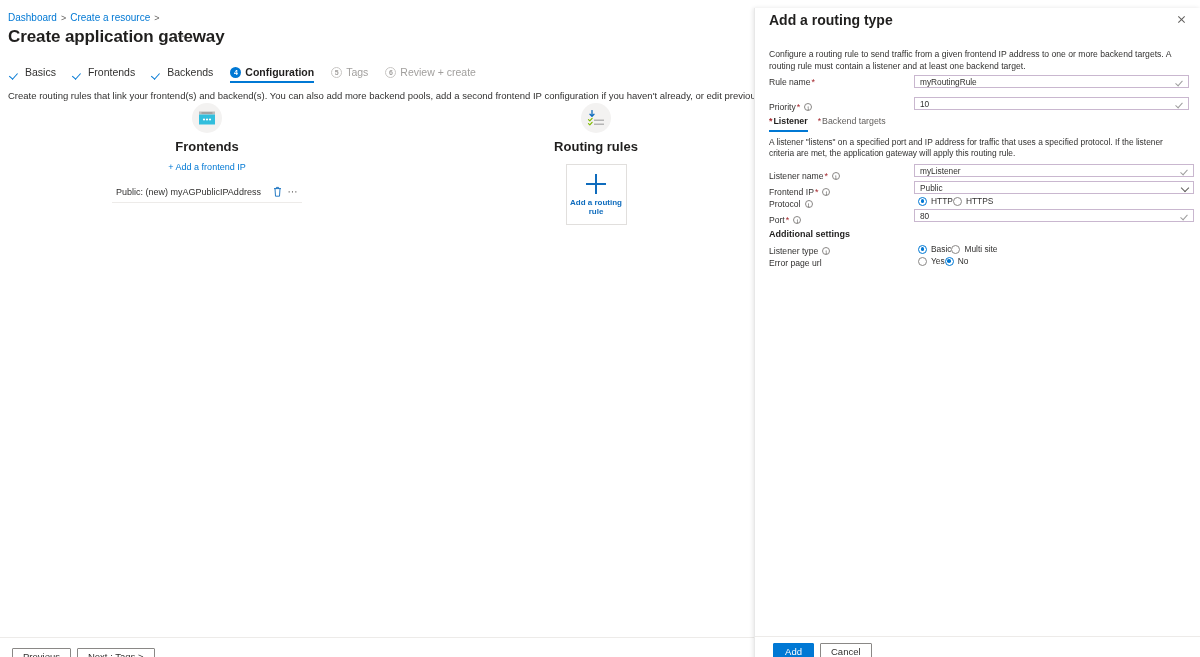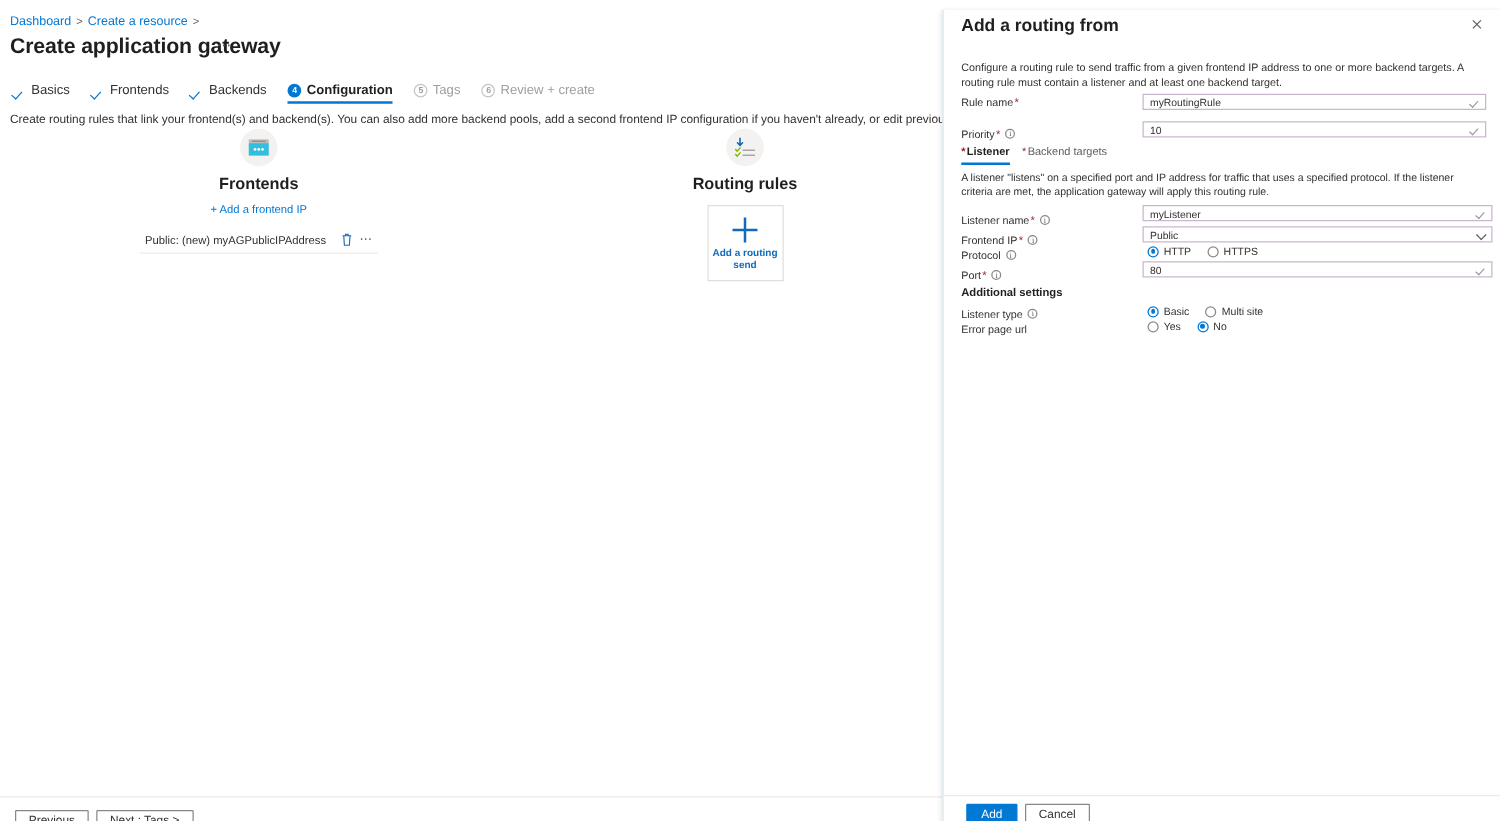--- a/index.html
+++ b/index.html
@@ -246,21 +246,21 @@
   .tbox .chev {
     width: 9px; height: 9px; position: relative; flex:none;
   }
   .tbox .chev::before {
     content:""; position:absolute; left: 1.5px; top: 2px;
     width: 5px; height: 5px; border: solid #605e5c;
     border-width: 0 1px 1px 0; transform: rotate(45deg);
   }
 
   
-  .radios { display: flex; align-items: center; gap: 13px; }
+  .radios { display: flex; align-items: center; }
   .radio { display: flex; align-items: center; gap: 4px; cursor: pointer; }
   .rdot {
     width: 9px; height: 9px; border-radius: 50%;
     border: 1px solid #8a8886; background: #fff;
     position: relative; flex: none;
   }
   .radio.on .rdot { border-color: #0078d4; border-width: 1px; }
   .radio.on .rdot::after {
     content:""; position:absolute; left: 1.7px; top: 1.7px;
     width: 3.6px; height: 3.6px; border-radius: 50%; background: #0078d4;
@@ -381,37 +381,37 @@
             <rect x="7" y="9.6" width="10" height="1.2" fill="#a6a6a6"></rect>
             <rect x="7" y="13.6" width="10" height="1.2" fill="#a6a6a6"></rect>
           </svg>
         </div>
         <div class="col-head">Routing rules</div>
 
         <div class="rule-card">
           <span class="rule-plus"></span>
           <span class="rule-card-label">
             <span>Add a routing</span><br>
-            <span>send</span>
+            <span>rule</span>
           </span>
         </div>
       </div>
 
     </div>
 
     <div class="main-footer">
       <button class="btn">Previous</button>
       <button class="btn">Next : Tags &gt;</button>
     </div>
 
   </div>
 
   <div class="pane">
 
-    <div class="pane-title">Add a routing from</div>
+    <div class="pane-title">Add a routing type</div>
     <div class="pane-close"></div>
 
     <div class="pane-desc">Configure a routing rule to send traffic from a given frontend IP address to one or more backend targets. A routing rule must contain a listener and at least one backend target.</div>
 
     <div class="form">
 
       <div class="frow" style="top:69px;">
         <span class="flabel"><span>Rule name</span><span class="req">*</span></span>
         <div class="ctl" style="top:-2px;">
           <div class="tbox">

